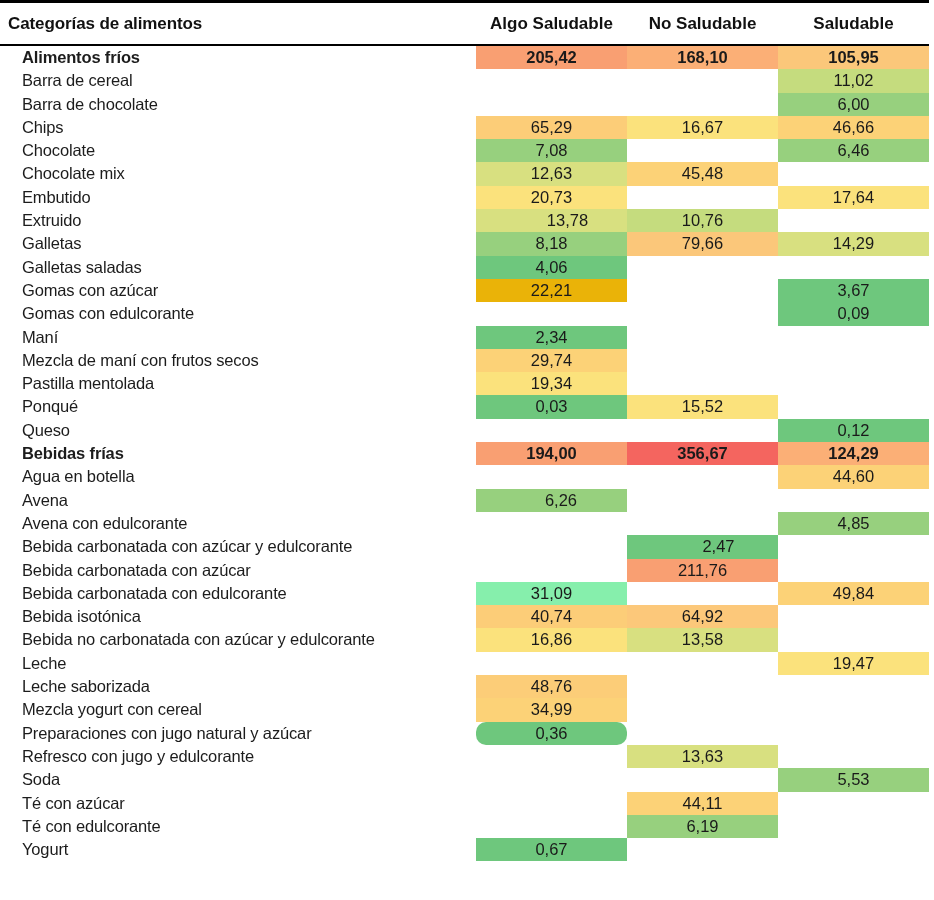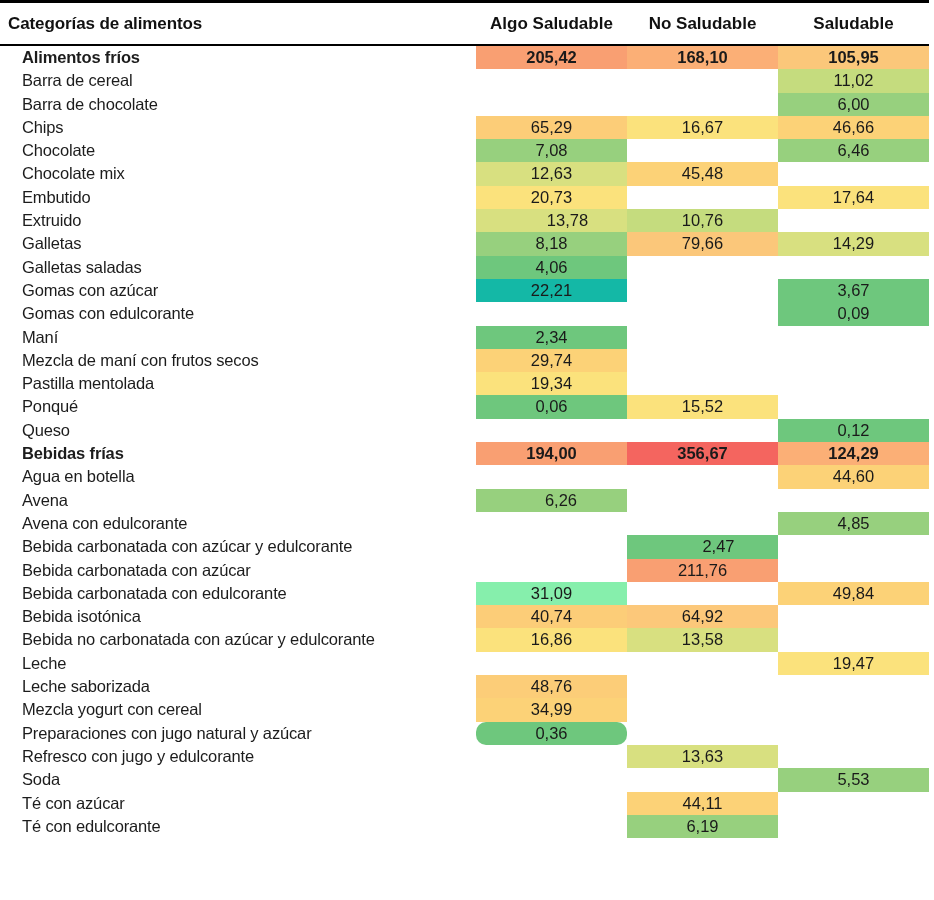--- a/index.html
+++ b/index.html
@@ -152,21 +152,21 @@
           <td class="val" style="background: rgb(216, 224, 128);">14,29</td>
         </tr>
         <tr>
           <td class="lbl">Galletas saladas</td>
           <td class="val" style="background: rgb(110, 199, 125);">4,06</td>
           <td class="val" style="background: rgb(255, 255, 255);"></td>
           <td class="val" style="background: rgb(255, 255, 255);"></td>
         </tr>
         <tr>
           <td class="lbl">Gomas con azúcar</td>
-          <td class="val" style="background: #14b8a6;">22,21</td>
+          <td class="val" style="background: #eab308;">22,21</td>
           <td class="val" style="background: rgb(255, 255, 255);"></td>
           <td class="val" style="background: rgb(110, 199, 125);">3,67</td>
         </tr>
         <tr>
           <td class="lbl">Gomas con edulcorante</td>
           <td class="val" style="background: rgb(255, 255, 255);"></td>
           <td class="val" style="background: rgb(255, 255, 255);"></td>
           <td class="val" style="background: rgb(110, 199, 125);">0,09</td>
         </tr>
         <tr>
@@ -182,21 +182,21 @@
           <td class="val" style="background: rgb(255, 255, 255);"></td>
         </tr>
         <tr>
           <td class="lbl">Pastilla mentolada</td>
           <td class="val" style="background: rgb(251, 226, 124);">19,34</td>
           <td class="val" style="background: rgb(255, 255, 255);"></td>
           <td class="val" style="background: rgb(255, 255, 255);"></td>
         </tr>
         <tr>
           <td class="lbl">Ponqué</td>
-          <td class="val" style="background: rgb(110, 199, 125);">0,06</td>
+          <td class="val" style="background: rgb(110, 199, 125);">0,03</td>
           <td class="val" style="background: rgb(251, 226, 124);">15,52</td>
           <td class="val" style="background: rgb(255, 255, 255);"></td>
         </tr>
         <tr>
           <td class="lbl">Queso</td>
           <td class="val" style="background: rgb(255, 255, 255);"></td>
           <td class="val" style="background: rgb(255, 255, 255);"></td>
           <td class="val" style="background: rgb(110, 199, 125);">0,12</td>
         </tr>
         <tr class="group">
@@ -294,15 +294,21 @@
           <td class="val" style="background: rgb(255, 255, 255);"></td>
           <td class="val" style="background: rgb(252, 210, 119);">44,11</td>
           <td class="val" style="background: rgb(255, 255, 255);"></td>
         </tr>
         <tr>
           <td class="lbl">Té con edulcorante</td>
           <td class="val" style="background: rgb(255, 255, 255);"></td>
           <td class="val" style="background: rgb(151, 208, 126);">6,19</td>
           <td class="val" style="background: rgb(255, 255, 255);"></td>
         </tr>
+        <tr>
+          <td class="lbl">Yogurt</td>
+          <td class="val" style="background: rgb(110, 199, 125);">0,67</td>
+          <td class="val" style="background: rgb(255, 255, 255);"></td>
+          <td class="val" style="background: rgb(255, 255, 255);"></td>
+        </tr>
       </tbody>
   </table>
 </div>
 
 </body></html>

